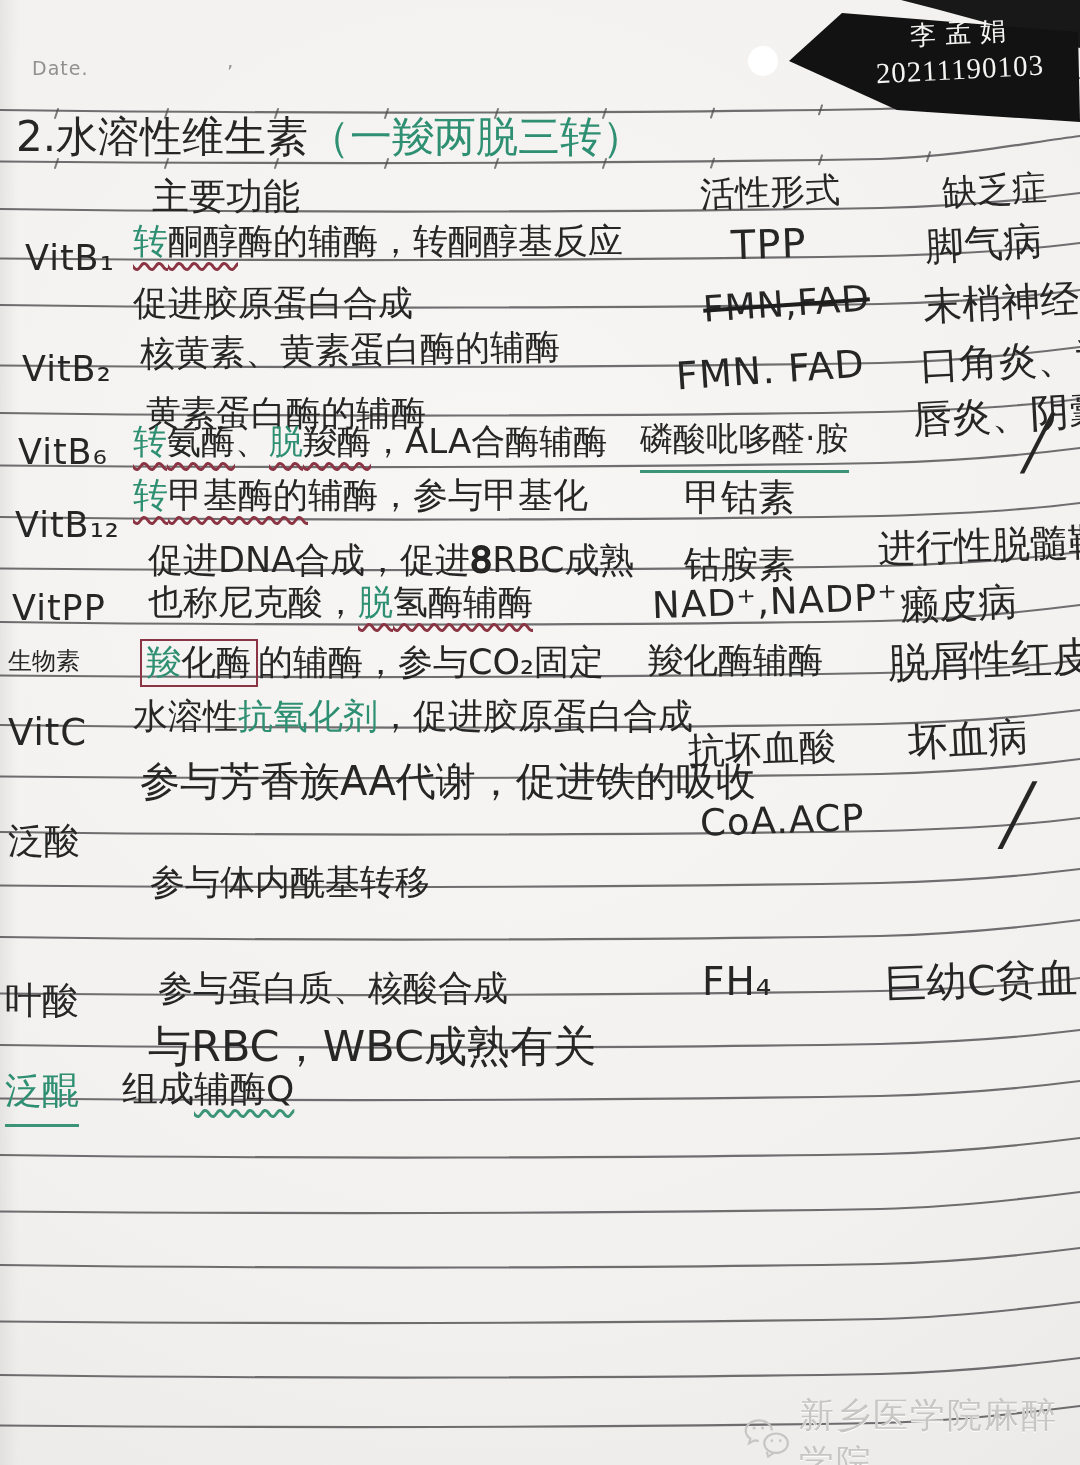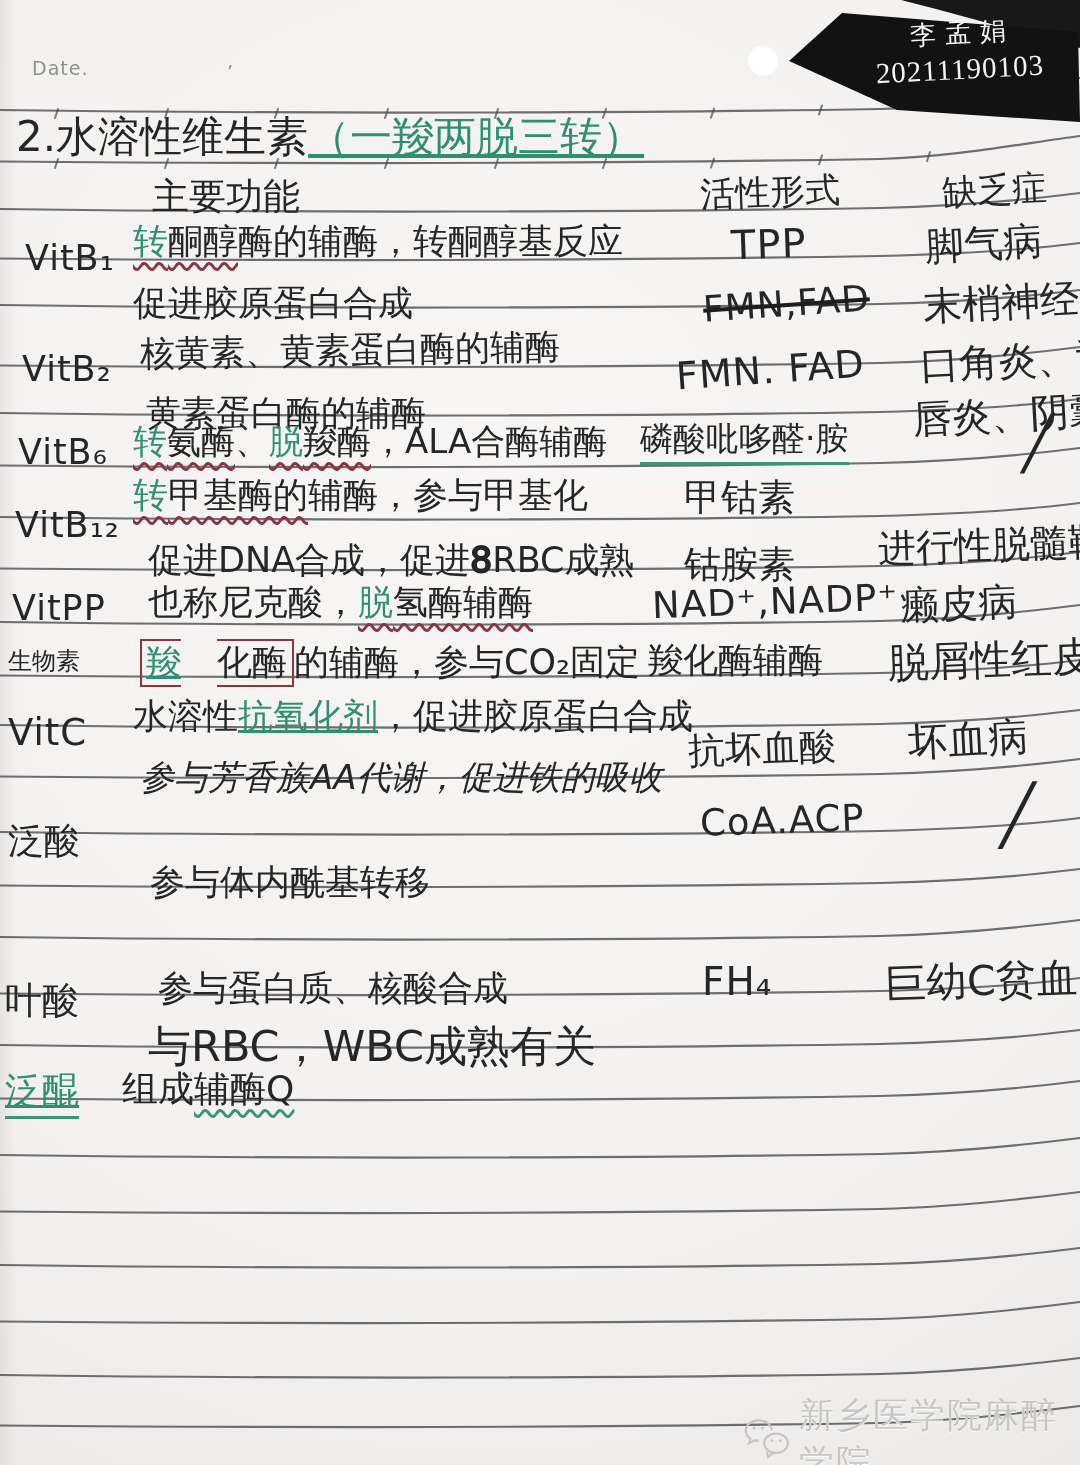--- a/index.html
+++ b/index.html
@@ -11,27 +11,27 @@
     background:
       linear-gradient(90deg, rgba(205,203,200,.35) 0, rgba(205,203,200,0) 18px),
       radial-gradient(125% 95% at 45% 35%, #f7f6f4 0%, #f2f1ef 55%, #e6e5e3 100%);
     font-family:"DejaVu Sans", sans-serif;
     color:#262626;
   }
   svg.lines, svg.tagshapes{position:absolute;left:0;top:0;pointer-events:none;}
   .t{position:absolute;white-space:nowrap;line-height:1.15;}
   .hw{font-family:"DejaVu Sans", sans-serif;font-weight:500;}
   .latin{font-weight:500;letter-spacing:1px;}
-  .c-g{color:#2f8f72;text-decoration:underline;}
+  .c-g{color:#2f8f72;}
   .m-rw{text-decoration:underline wavy #8b3444;text-decoration-thickness:2.5px;text-underline-offset:9px;}
   .m-st{text-decoration:line-through;text-decoration-thickness:4px;text-decoration-color:#1e1e1e;}
-  .m-gl{border-bottom:3.5px solid #3c9478;padding-bottom:4px;}
+  .m-gl{border-bottom:3.5px solid #3c9478;padding-bottom:12px;}
   .m-gw{text-decoration:underline wavy #3c9478;text-decoration-thickness:2.5px;text-underline-offset:8px;}
   .m-boxl{border:2.5px solid #8b3444;border-right:none;padding:1px 0 3px 4px;}
-  .m-boxr{border:2.5px solid #8b3444;border-left:none;padding:1px 5px 3px 0;margin-left:36px;}
+  .m-boxr{border:2.5px solid #8b3444;border-left:none;padding:1px 5px 3px 0;}
   .m-scrib{text-shadow:1px 0 0 #222,-1px 0 0 #222,0 1px 0 #222,0 -1px 0 #222;}
   .date{color:#90908f;font-size:19px;letter-spacing:1px;}
   .tagtext{position:absolute;left:846px;top:16px;width:226px;text-align:center;
     transform:rotate(-3deg);color:#f4f4f2;}
   .tagtext .nm{font-size:26px;letter-spacing:9px;padding-left:9px;}
   .tagtext .id{font-size:29px;font-family:"Liberation Serif", serif;letter-spacing:1px;margin-top:2px;}
   .watermark{position:absolute;left:744px;top:1392px;display:flex;align-items:center;gap:6px;
     color:#c7c6c4;font-size:35px;letter-spacing:2px;font-weight:500;
     text-shadow:0 1px 0 #ffffff;}
 </style>
@@ -90,21 +90,21 @@
 
   <div class="t hw" style="left:8px;top:648px;font-size:24px;">生物素</div>
   <div class="t hw" style="left:140px;top:642px;font-size:35px;"><span class=" c-g m-boxl">羧</span><span class=" m-boxr">化酶</span><span class="">的辅酶，参与CO₂固定</span></div>
   <div class="t hw" style="left:648px;top:640px;font-size:35px;">羧化酶辅酶</div>
   <div class="t hw" style="left:888px;top:636px;font-size:41px;transform:rotate(-2deg);">脱屑性红皮炎</div>
 
   <div class="t latin" style="left:8px;top:712px;font-size:37px;">VitC</div>
   <div class="t hw" style="left:133px;top:696px;font-size:35px;"><span class="">水溶性</span><span class=" c-g">抗氧化剂</span><span class="">，促进胶原蛋白合成</span></div>
   <div class="t hw" style="left:688px;top:728px;font-size:37px;transform:rotate(-2deg);">抗坏血酸</div>
   <div class="t hw" style="left:908px;top:716px;font-size:40px;transform:rotate(-3deg);">坏血病</div>
-  <div class="t hw" style="left:140px;top:758px;font-size:34px;font-style:italic;">参与芳香族AA代谢，促进铁的吸收</div>
+  <div class="t hw" style="left:140px;top:758px;font-size:40px;">参与芳香族AA代谢，促进铁的吸收</div>
 
   <div class="t hw" style="left:8px;top:820px;font-size:36px;">泛酸</div>
   <div class="t latin" style="left:700px;top:800px;font-size:37px;transform:rotate(-2deg);">CoA.ACP</div>
   <div class="t hw" style="left:1000px;top:782px;font-size:58px;font-weight:400;">╱</div>
   <div class="t hw" style="left:150px;top:862px;font-size:35px;">参与体内酰基转移</div>
 
   <div class="t hw" style="left:5px;top:980px;font-size:37px;">叶酸</div>
   <div class="t hw" style="left:158px;top:968px;font-size:35px;">参与蛋白质、核酸合成</div>
   <div class="t latin" style="left:702px;top:960px;font-size:39px;">FH₄</div>
   <div class="t hw" style="left:885px;top:958px;font-size:41px;transform:rotate(-2deg);">巨幼C贫血</div>

